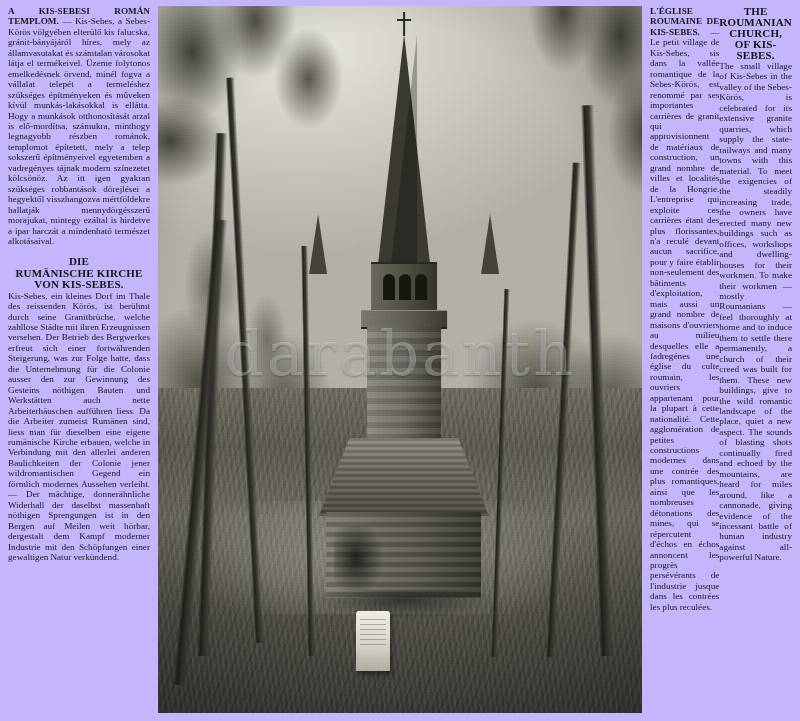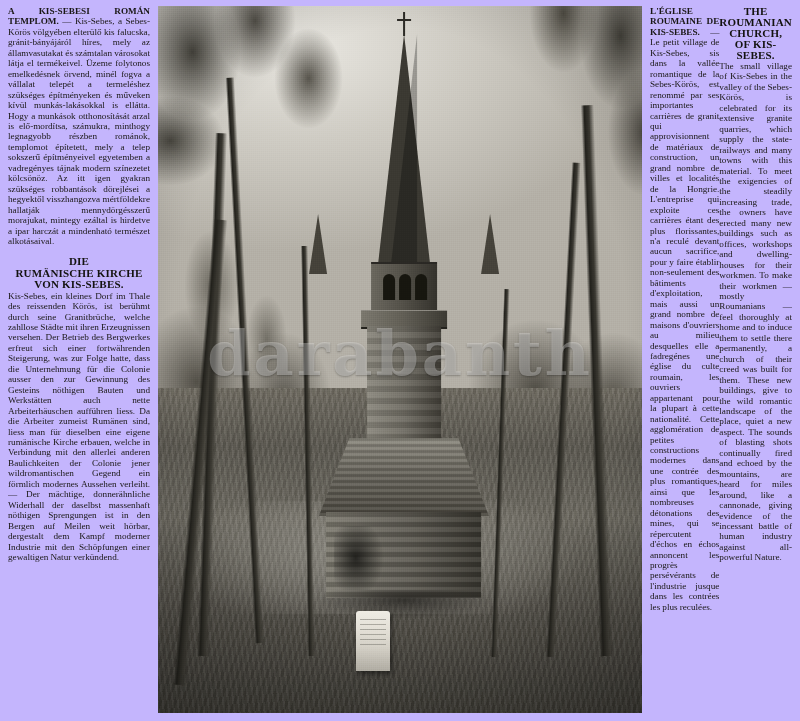--- a/index.html
+++ b/index.html
@@ -348,21 +348,21 @@
     mix-blend-mode: overlay;
     opacity: 0.6;
   }
   .watermark {
     position: absolute;
     left: 0; right: 0;
     top: 44%;
     text-align: center;
     font-family: "DejaVu Serif", serif;
     font-size: 62px;
-    font-weight: bold;
+    font-weight: normal;
     letter-spacing: 3px;
     color: rgba(255,255,255,0.30);
     text-shadow: 0 1px 2px rgba(0,0,0,0.25);
     pointer-events: none;
     user-select: none;
     white-space: nowrap;
   }
 </style>
 </head>
 <body>

